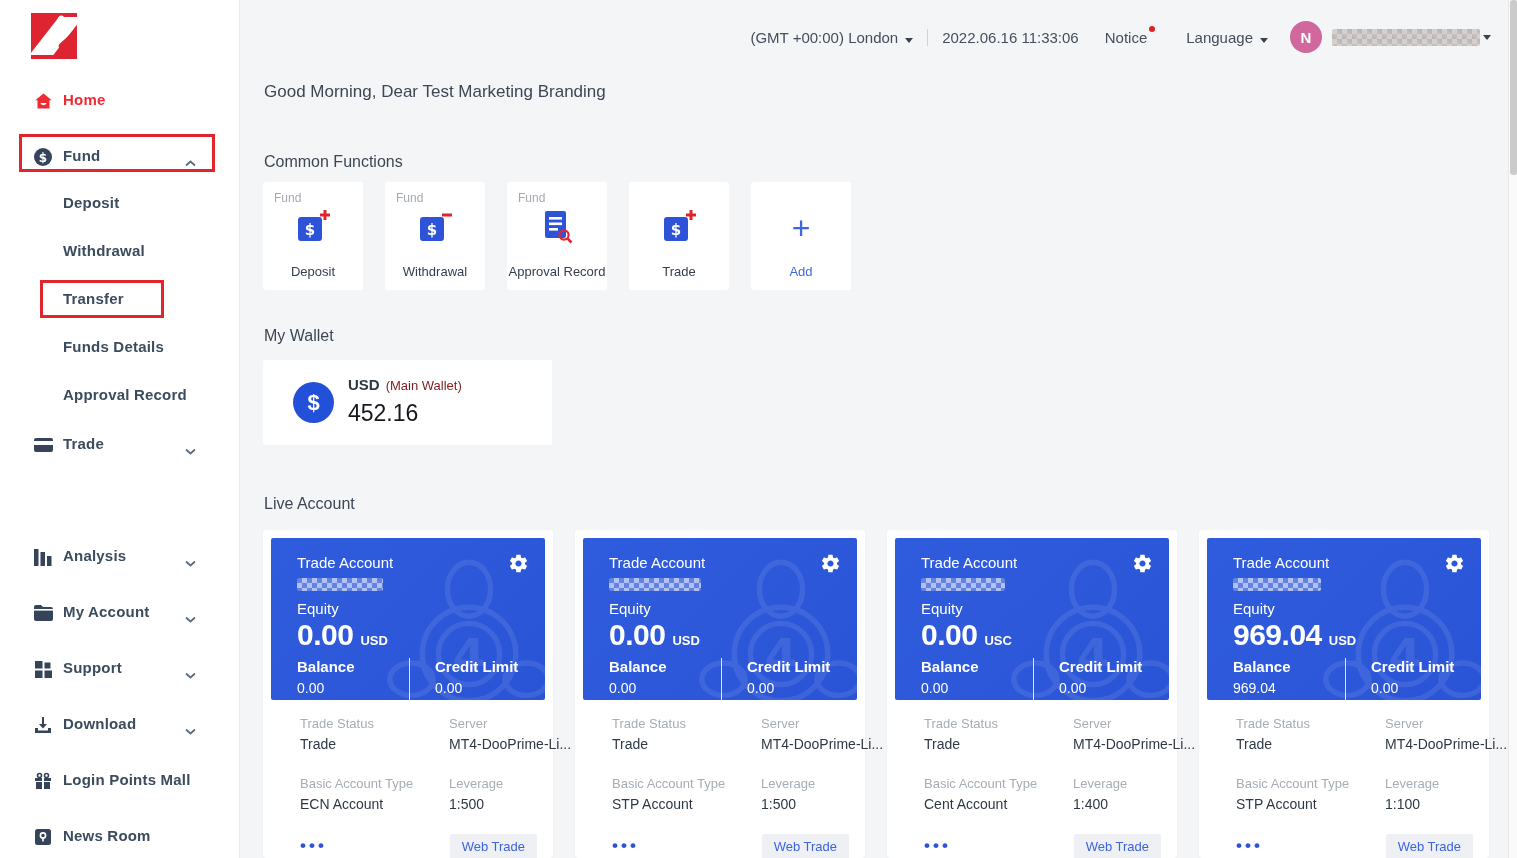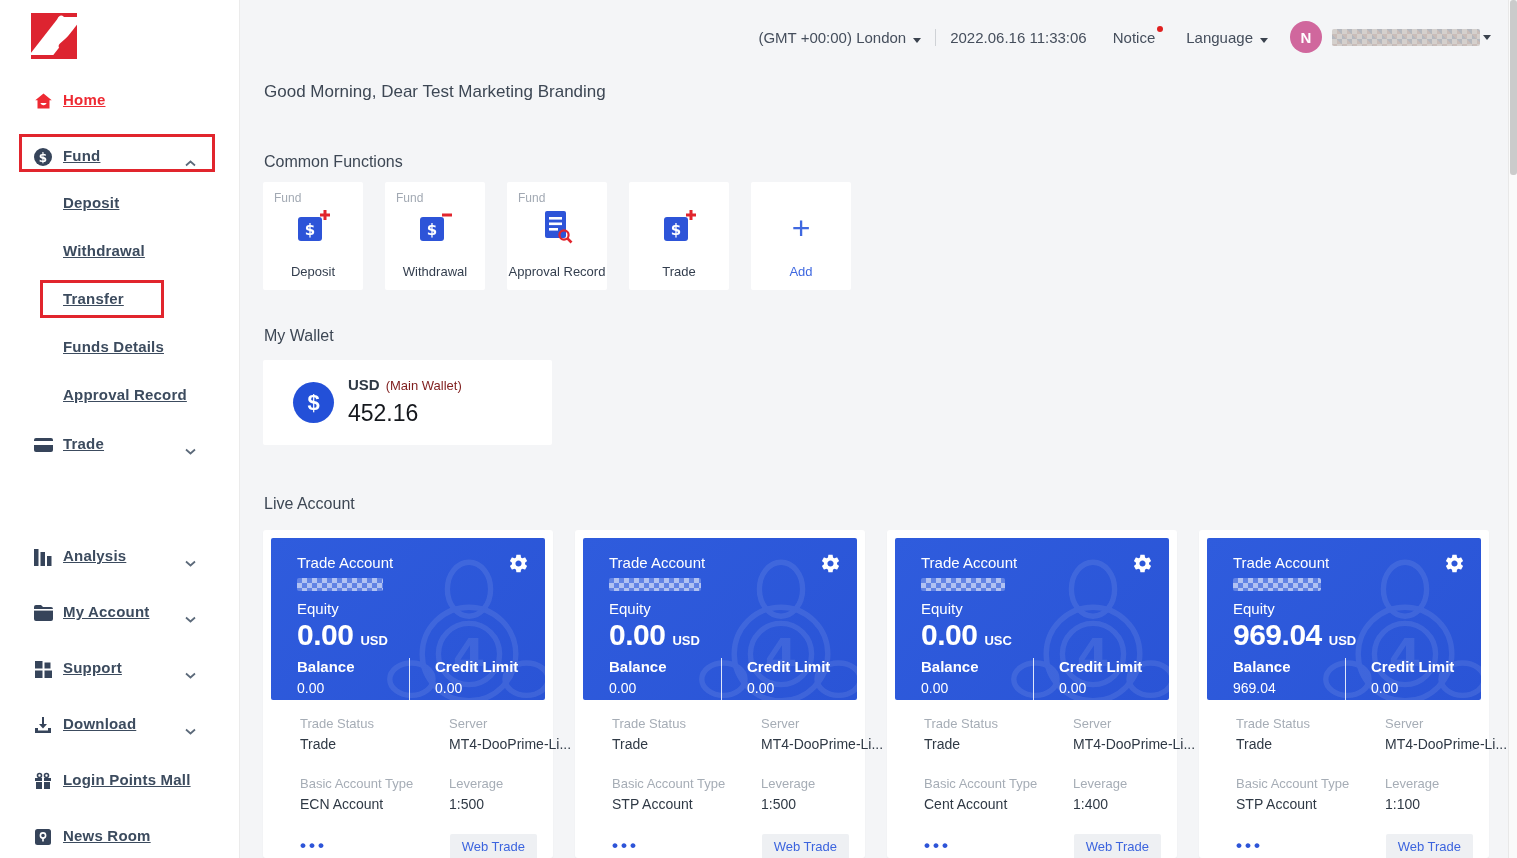--- a/index.html
+++ b/index.html
@@ -13,36 +13,36 @@
   .logo .cut { position:absolute; right:-6px; top:4px; width:24px; height:38px; background:#fff;
     transform:skewX(-38deg); transform-origin:top right; }
   .logo .stroke1 { position:absolute; right:2px; top:7px; width:19px; height:7px; border-radius:4px;
     background:#fff; transform:rotate(45deg); }
   .logo .stroke2 { position:absolute; right:-1px; top:25px; width:21px; height:7px; border-radius:4px;
     background:#dd2430; transform:rotate(-42deg); }
   .nav-row { position:absolute; left:0; width:240px; height:30px; cursor:pointer; }
   .nav-ic { position:absolute; left:33px; top:5px; width:20px; height:20px; display:flex;
     align-items:center; justify-content:center; }
   .nav-lb { position:absolute; left:63px; top:5px; font-size:15px; font-weight:700;
-    color:#3c4b5e; letter-spacing:.2px; white-space:nowrap;text-decoration:underline; }
+    color:#3c4b5e; letter-spacing:.2px; white-space:nowrap; }
   .nav-lb.red { color:#ee2a33; }
   .nav-sub { left:63px; }
   .nav-chev { position:absolute; right:44px; top:11px; }
   .ann-box { position:absolute; border:3px solid #e1252d; z-index:9; pointer-events:none; }
 
   
   #topbar { position:absolute; top:21px; right:26px; height:32px; display:flex;
     align-items:center; color:#454e5c; font-size:15px; z-index:4; }
   .caret { display:inline-block; width:0; height:0; border-left:4.5px solid transparent;
     border-right:4.5px solid transparent; border-top:5px solid #3a424e; margin-left:7px; }
   .tb-div { width:1px; height:17px; background:#cfd2d6; margin:0 14px; }
   .notice-wrap { position:relative; margin-left:26px; cursor:pointer; }
   .notice-dot { position:absolute; right:-8px; top:-3px; width:6px; height:6px;
     border-radius:50%; background:#e02020; }
-  .lang { margin-left:31px; cursor:pointer; }
+  .lang { margin-left:39px; cursor:pointer; }
   .avatar { width:32px; height:32px; border-radius:50%; background:#d0679d; color:#fff;
     font-size:15px; font-weight:700; display:flex; align-items:center; justify-content:center;
     margin-left:22px; }
   .mosaic-gray { background-color:#d4d0cd;
     background-image:linear-gradient(45deg,rgba(146,156,172,.45) 25%,transparent 25%,transparent 75%,rgba(146,156,172,.45) 75%),
       linear-gradient(45deg,rgba(190,170,166,.5) 25%,transparent 25%,transparent 75%,rgba(190,170,166,.5) 75%);
     background-size:10px 10px; background-position:0 0,5px 5px; border-radius:2px; }
   .user-mosaic { width:148px; height:17px; margin-left:10px; }
 
   

